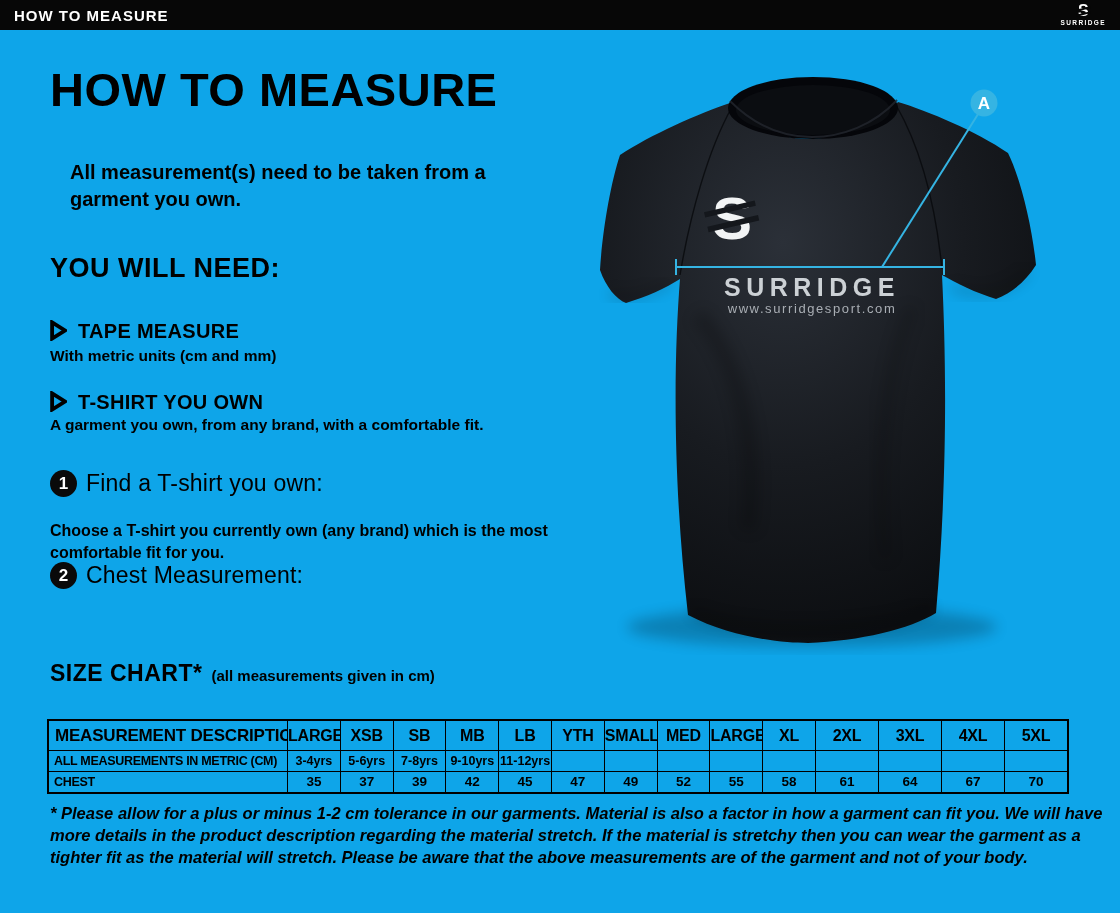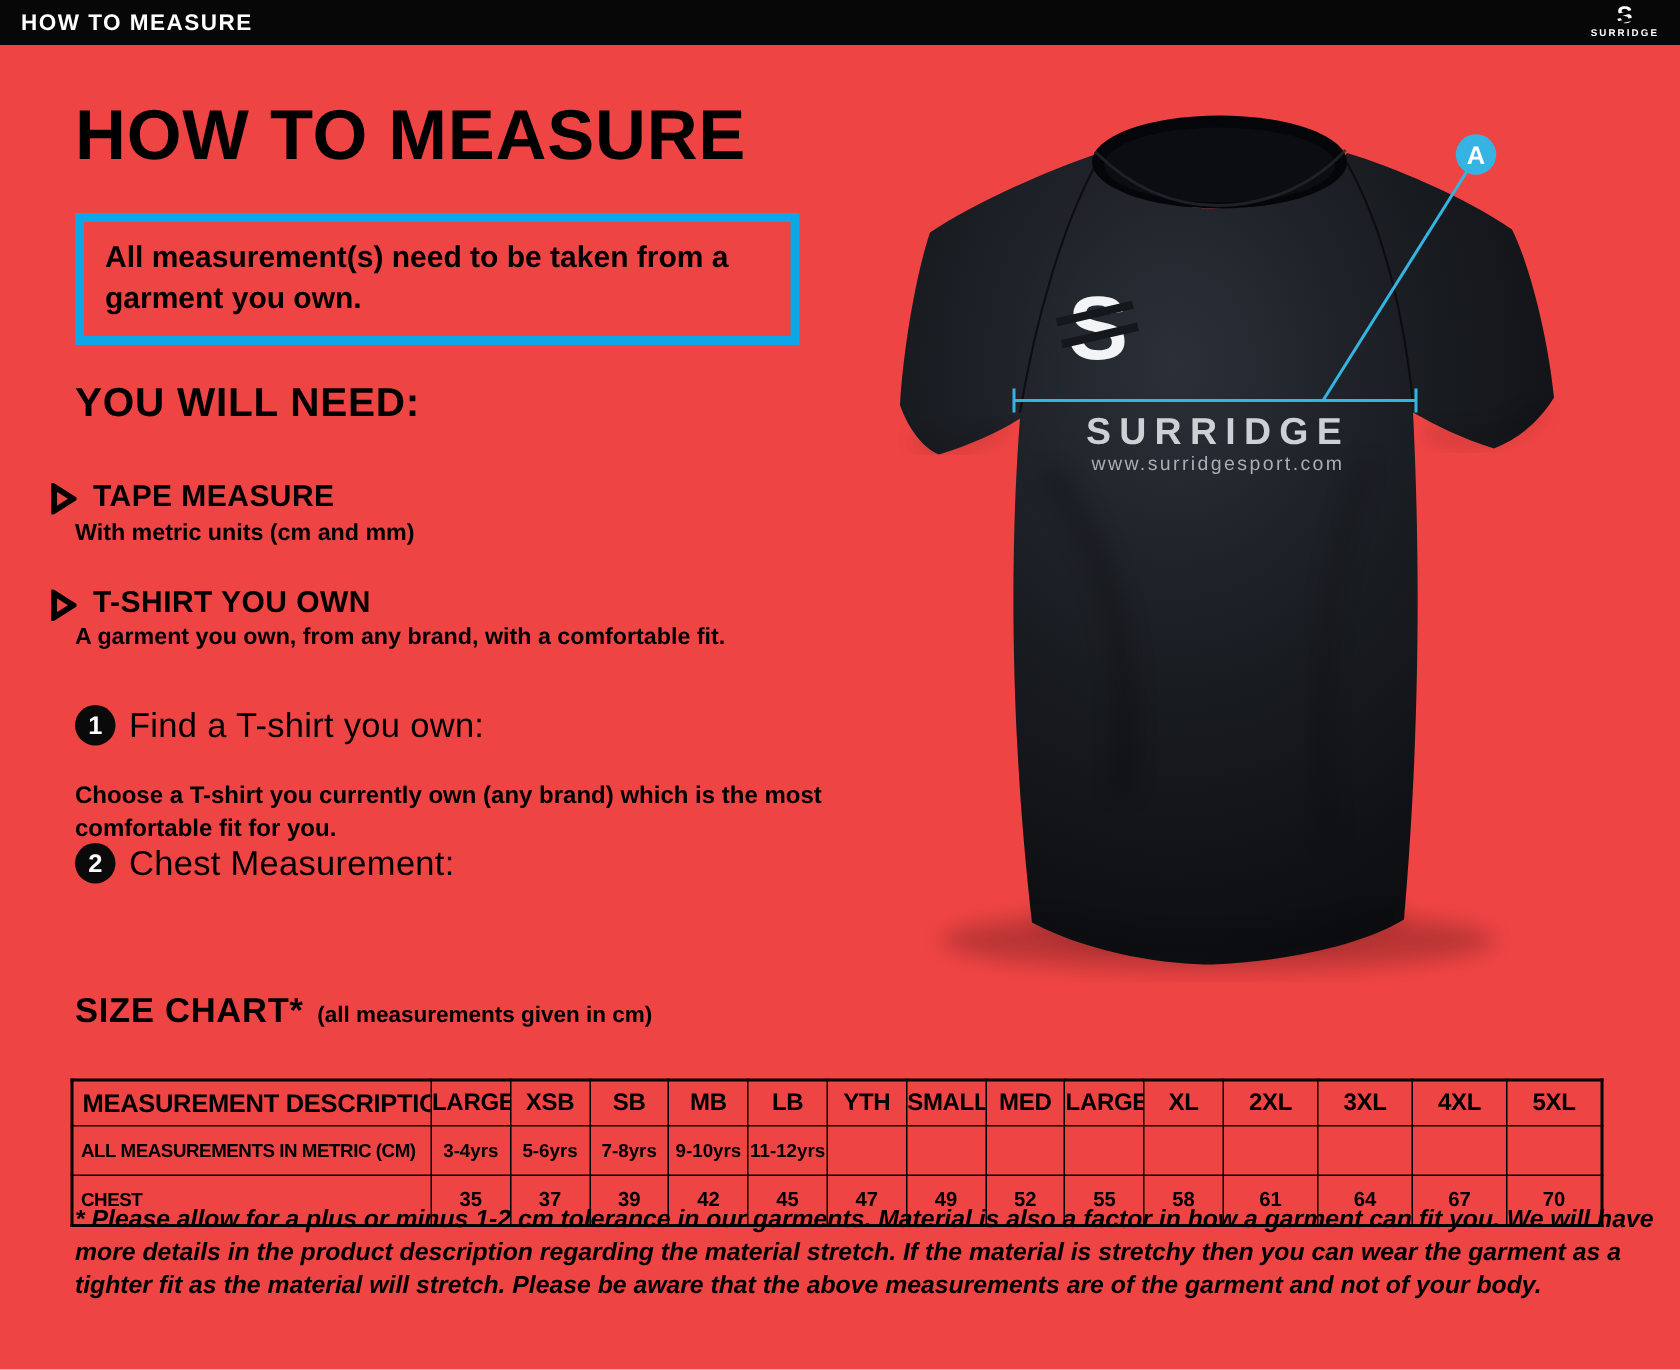--- a/index.html
+++ b/index.html
@@ -1,18 +1,18 @@
 <!DOCTYPE html>
 <html style="--accent: #35B4E3;"><head>
 <meta charset="utf-8">
 <style>
   :root{ --accent:#35B4E3; }
   html,body{margin:0;padding:0;background:#fff;}
   .page{
-    position:relative;width:1120px;height:913px;background:#ef4444;overflow:hidden;
+    position:relative;width:1120px;height:913px;background:#0ea5e9;overflow:hidden;
     font-family:"Liberation Sans","DejaVu Sans",sans-serif;color:#000;
   }
   
   .topbar{
     position:absolute;top:0;left:0;width:1120px;height:30px;background:#070707;
     display:flex;align-items:center;justify-content:space-between;
     padding:0 10px 0 14px;box-sizing:border-box;
   }
   .topbar-title{color:#fff;font-size:15px;font-weight:bold;letter-spacing:1px;}
   .brand{display:flex;flex-direction:column;align-items:center;line-height:1;padding-right:4px;}
@@ -23,21 +23,21 @@
   .brand-s::before{top:5px}
   .brand-s::after{top:10px}
   .brand-name{color:#fff;font-size:6.5px;font-weight:bold;letter-spacing:1.4px;margin-top:1px;}
   
   .page-title{position:absolute;top:62px;left:50px;margin:0;font-size:47px;font-weight:bold;letter-spacing:.5px;}
   .notice{
     position:absolute;top:142px;left:50px;width:443px;border:6px solid #0ea5e9;
     padding:11px 14px;font-size:20px;font-weight:bold;line-height:1.35;
   }
   .ywn-heading{position:absolute;top:253px;left:50px;margin:0;font-size:27px;font-weight:bold;letter-spacing:.5px;}
-  .need-row{position:absolute;left:34px;display:flex;align-items:flex-end;gap:11px;}
+  .need-row{position:absolute;left:50px;display:flex;align-items:flex-start;gap:11px;}
   .need-label{font-size:20px;font-weight:bold;letter-spacing:.3px;}
   .need-sub{position:absolute;left:50px;font-size:15.5px;font-weight:bold;}
   #need-1{top:320px}
   #need-1-sub{top:347px}
   #need-2{top:391px}
   #need-2-sub{top:416px}
   .tri-icon{display:block;}
   .step-row{position:absolute;left:50px;display:flex;align-items:center;gap:9px;}
   .badge{
     width:27px;height:27px;border-radius:50%;background:#0a0a0a;color:#fff;
@@ -57,21 +57,21 @@
     position:absolute;top:719px;left:47px;width:1022px;border-collapse:collapse;table-layout:fixed;
     border:2px solid #000;
   }
   .size-table th,.size-table td{
     border:1.5px solid #000;text-align:center;padding:0;font-weight:bold;color:#000;
     overflow:hidden;white-space:nowrap;
   }
   .size-table thead th{height:29px;font-size:16px;letter-spacing:-.2px;}
   .size-table thead th:first-child{width:232px;text-align:left;padding-left:6px;font-size:17px;}
   .size-table thead th:nth-child(n+12){width:62px;}
-  .size-table tbody tr{height:33px;}
+  .size-table tbody tr{height:21px;}
   .size-table tbody th.rowlabel{text-align:left;padding-left:5px;font-size:12.5px;letter-spacing:-.3px;}
   .size-table tbody tr:first-child td{font-size:12.5px;}
   .size-table tbody tr:last-child td{font-size:13.5px;}
   .footnote{
     position:absolute;top:803px;left:50px;width:1054px;margin:0;
     font-size:16.5px;font-weight:bold;font-style:italic;line-height:1.33;
   }
   
   .shirt-wrap{position:absolute;top:55px;left:580px;width:500px;height:600px;}
   .shirt-brand-text{fill:#ccd1d5;font-family:"Liberation Sans",sans-serif;font-weight:bold;letter-spacing:5.5px;font-size:25px;}

